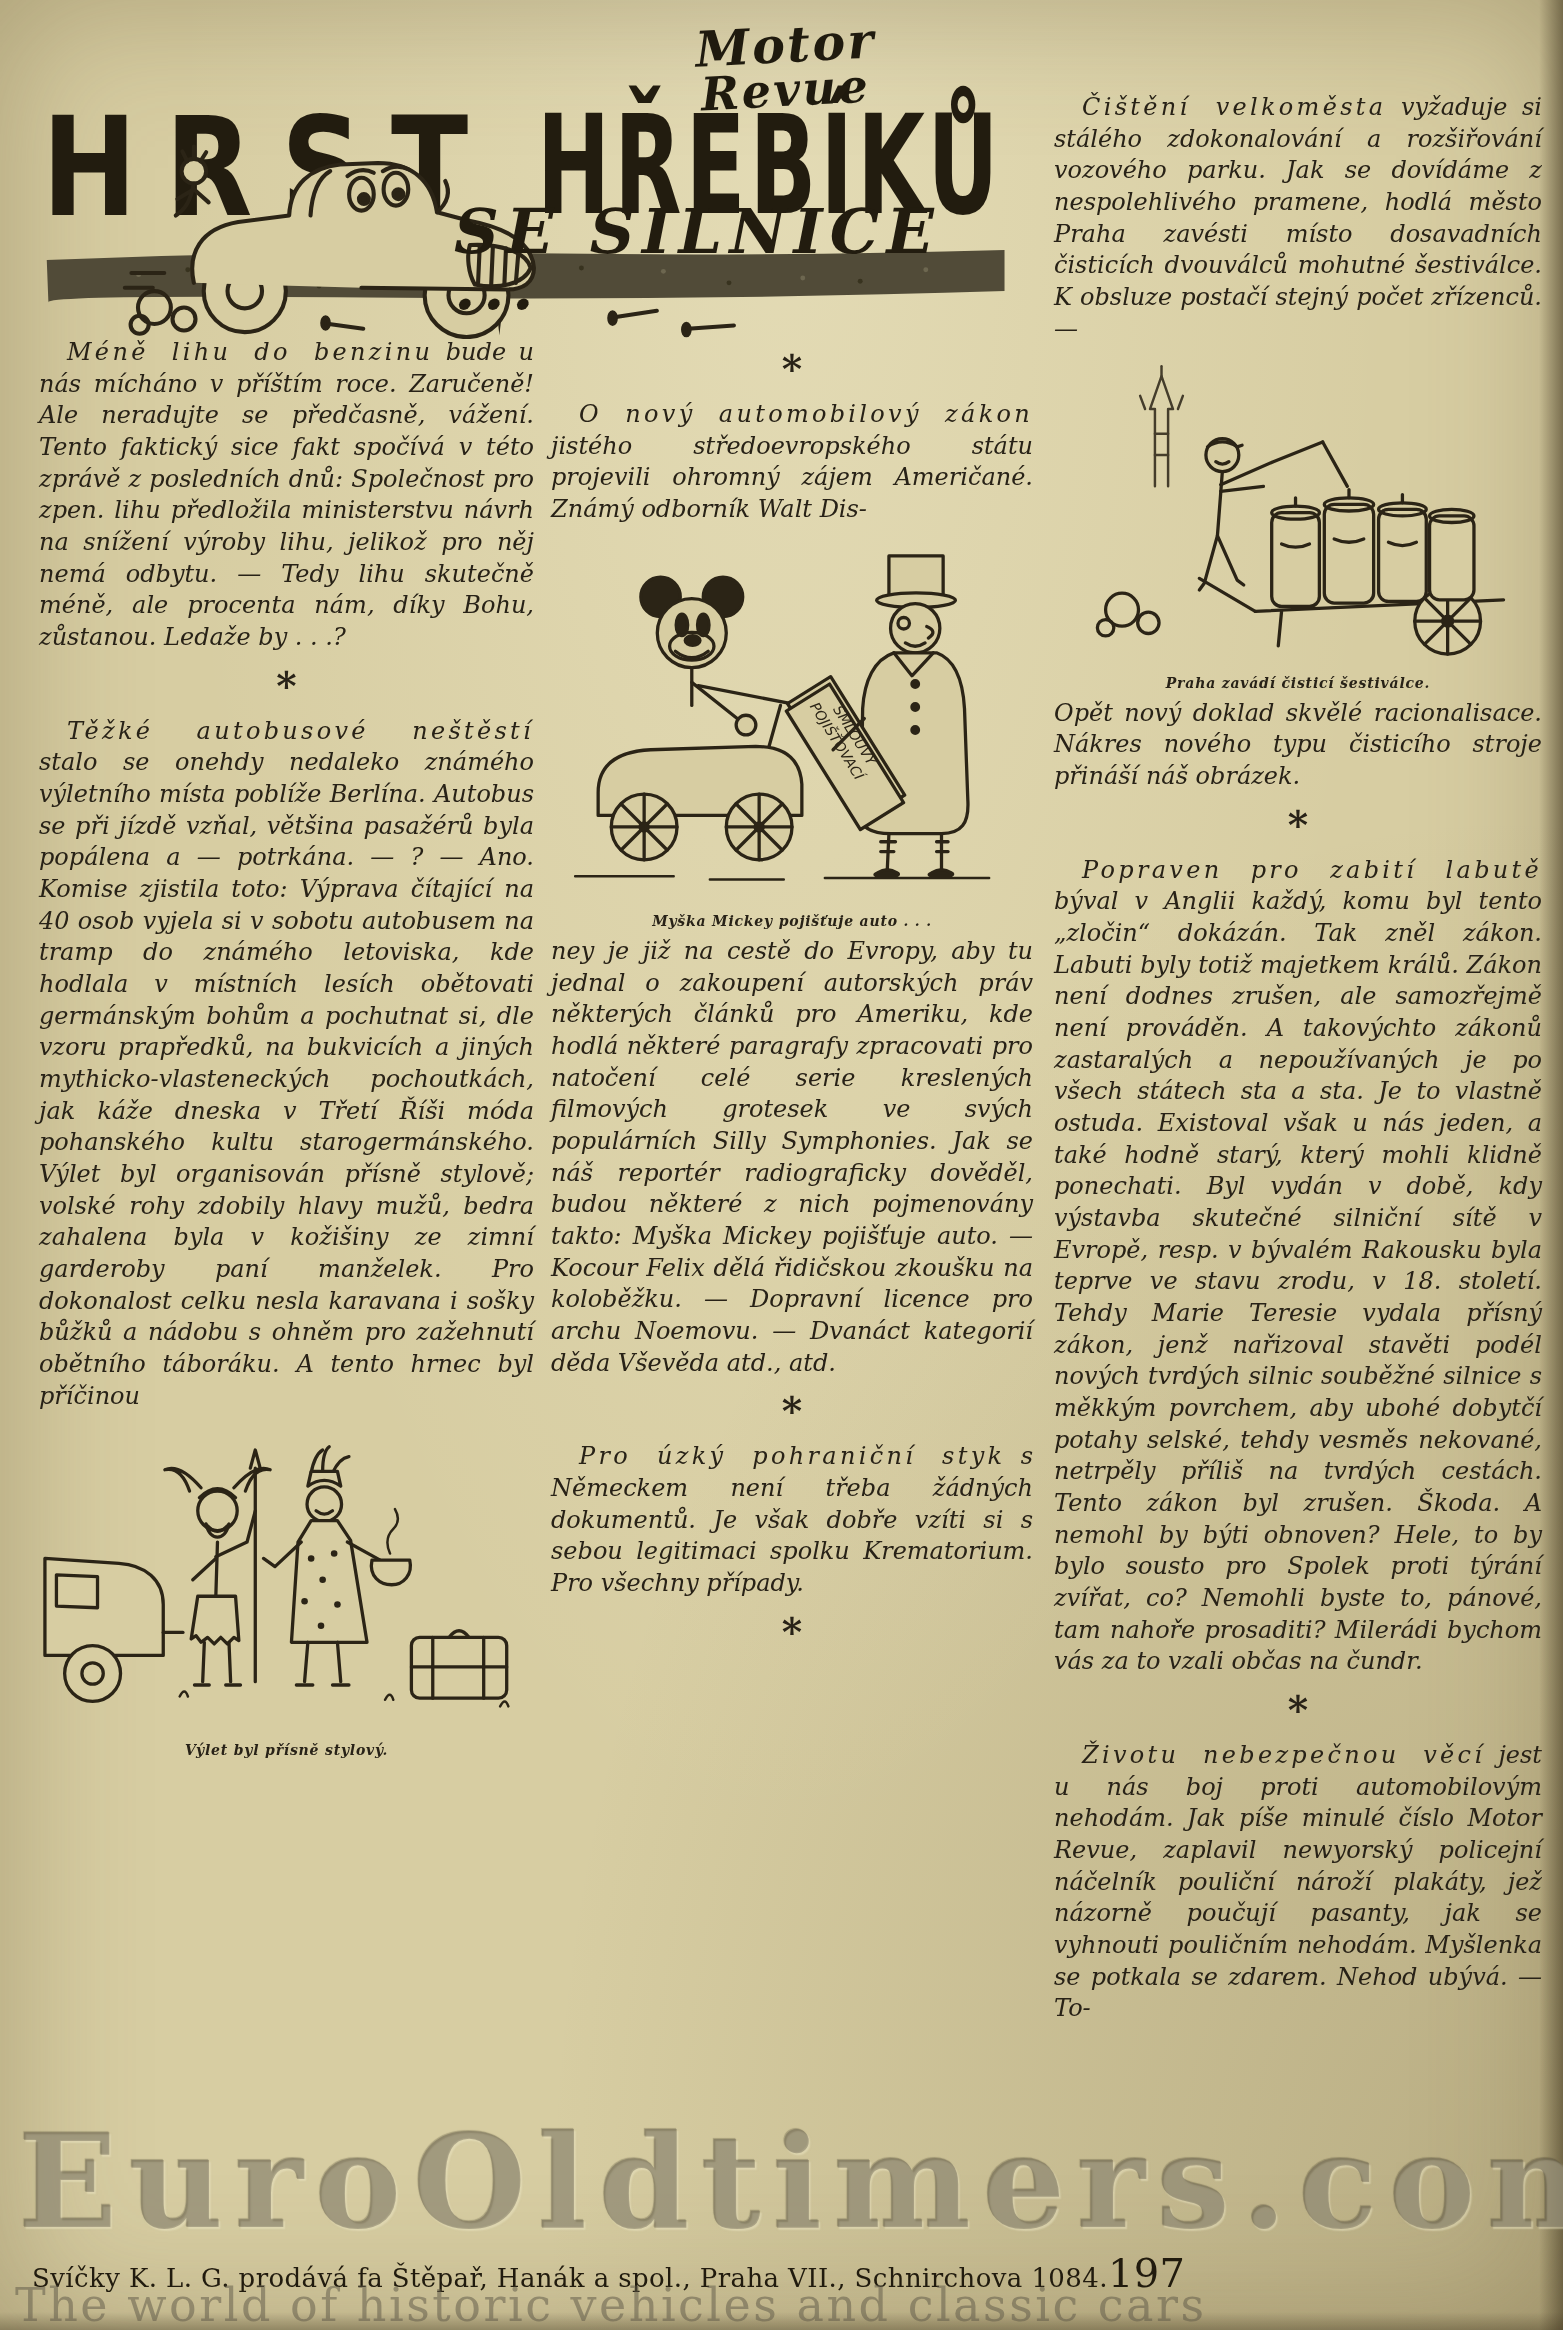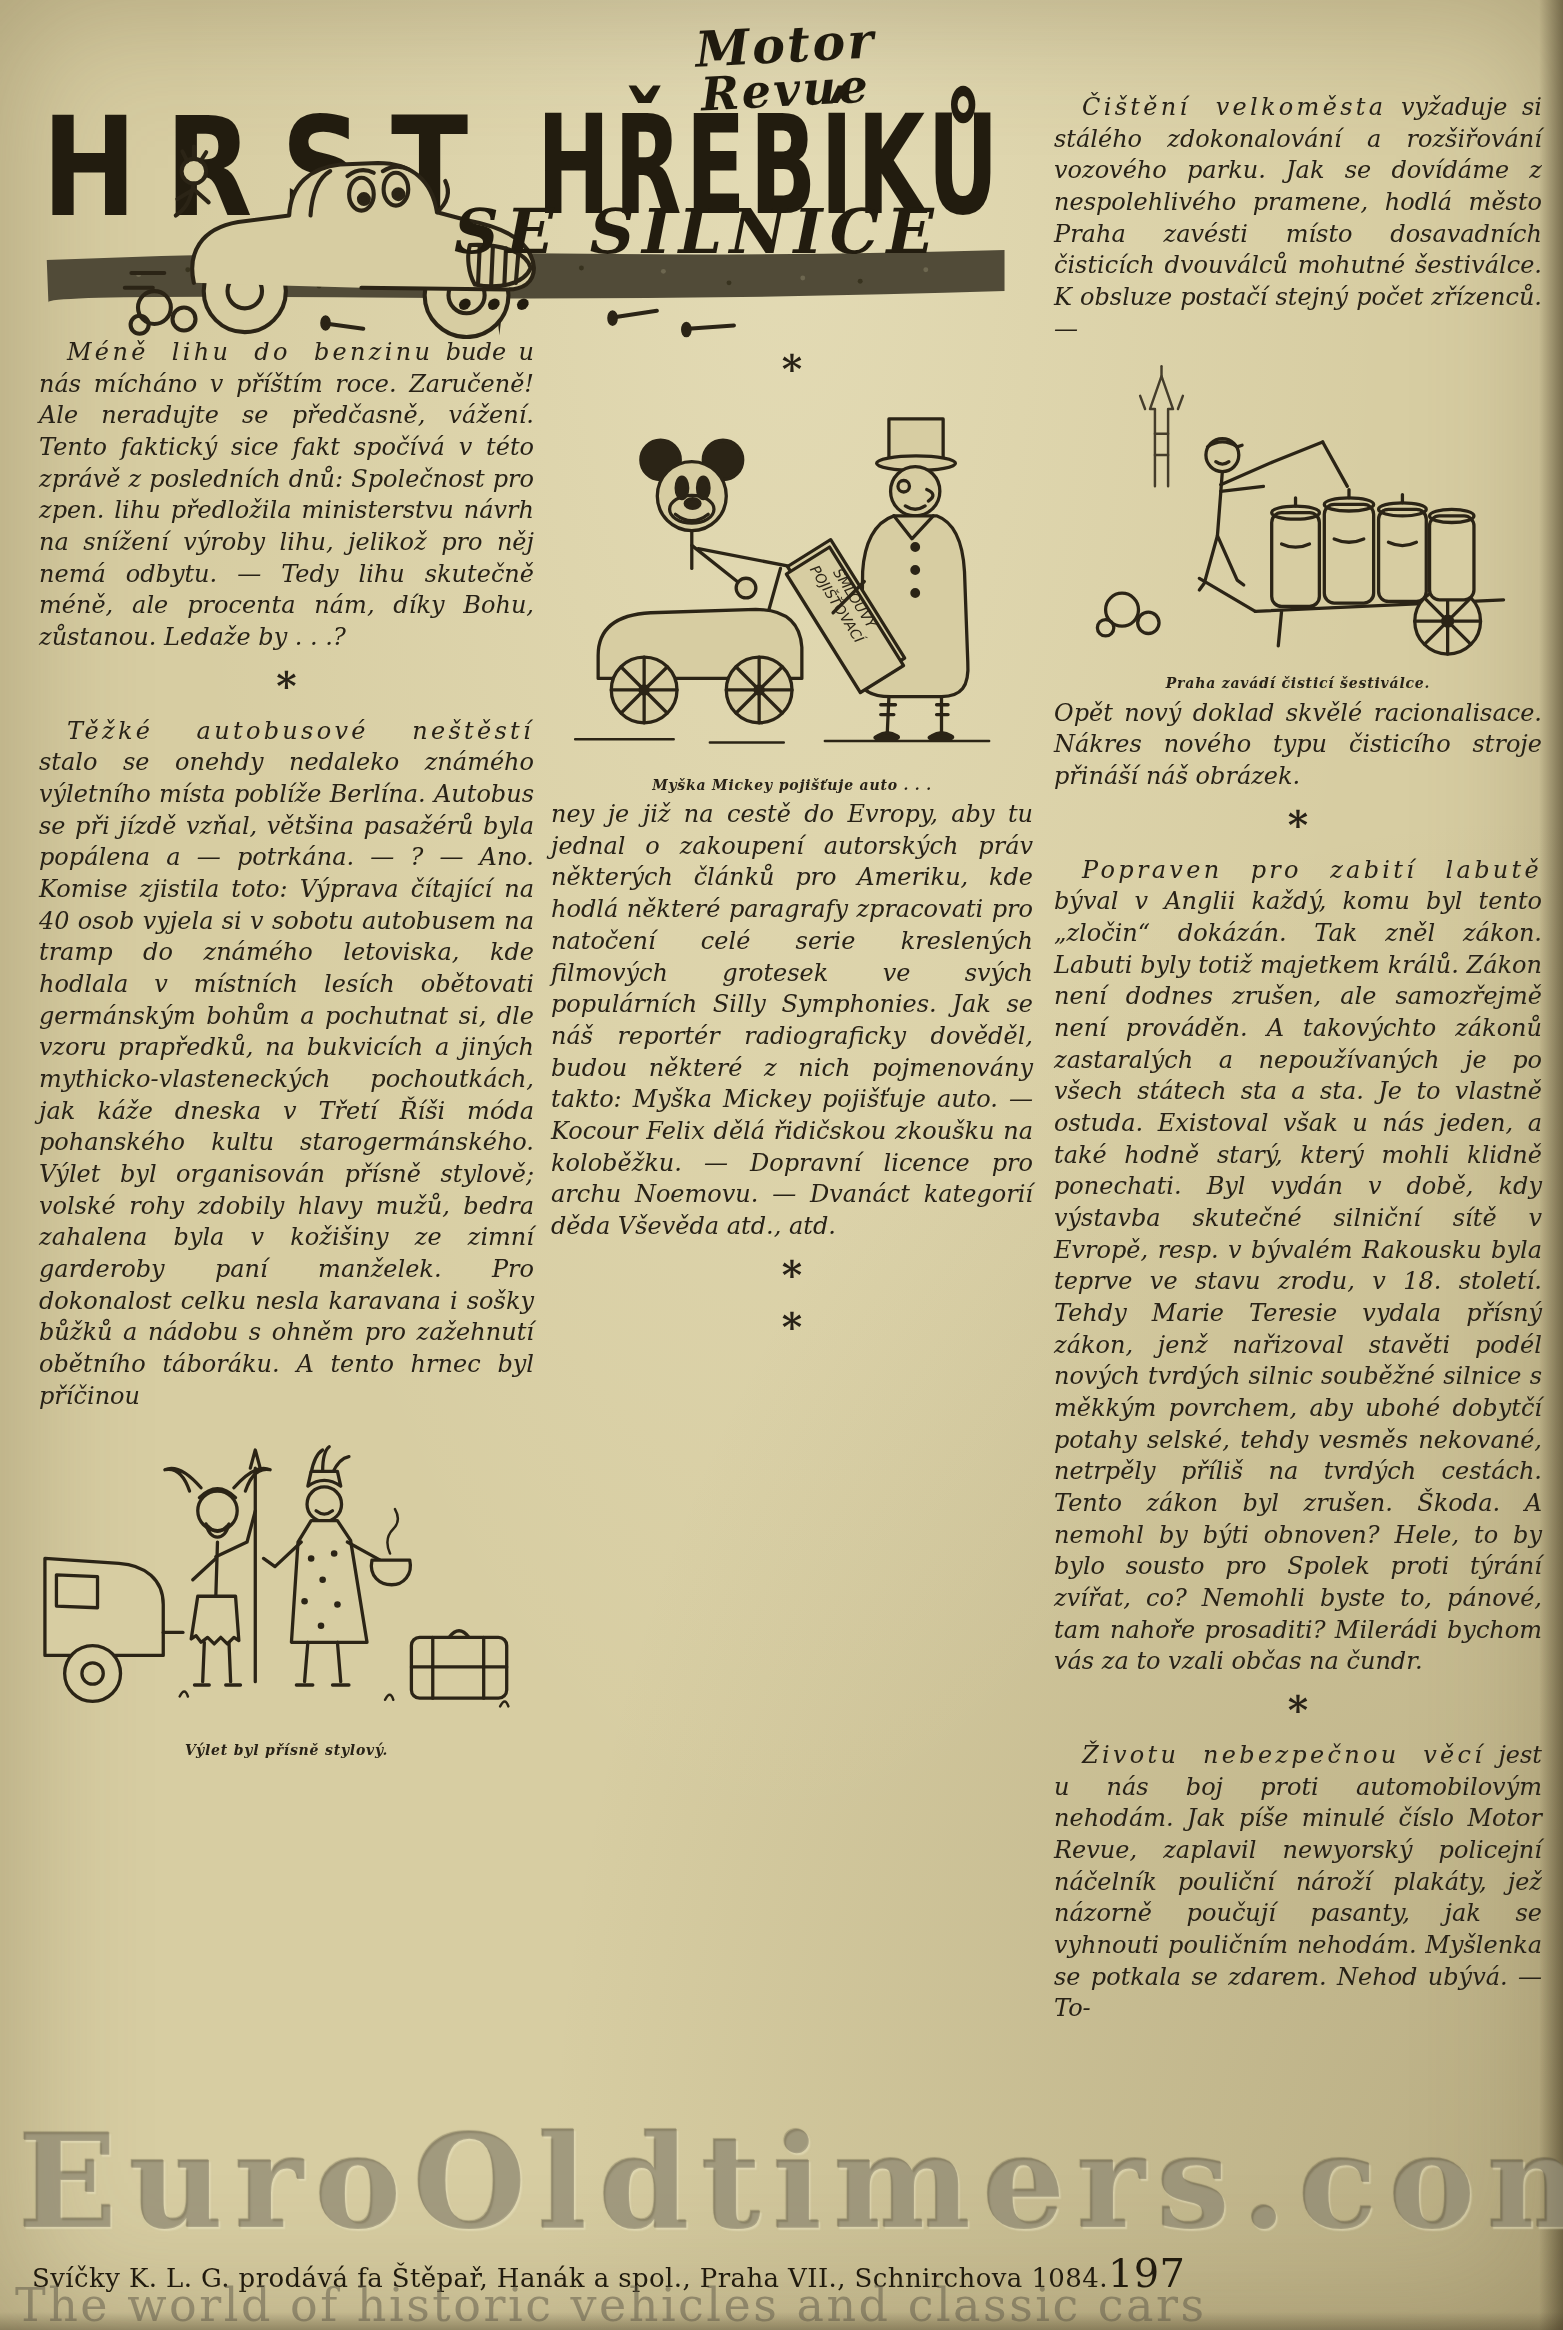--- a/index.html
+++ b/index.html
@@ -192,20 +192,21 @@
           <path d="M498 246 q12 -16 24 0"></path>
           <path d="M170 318 q6 -12 10 0 M420 322 q6 -12 10 0 M560 330 q6 -12 10 0" stroke-width="3"></path>
         </g>
       </svg>
       <figcaption>Výlet byl přísně stylový.</figcaption>
     </figure>
   </section>
 
   <section class="col col-mid">
     <div class="star-sep">*</div>
+    <p class="para"><span class="lead">O nový automobilový zákon</span> <span>jistého středoevropského státu projevili ohromný zájem Američané. Známý odborník Walt Dis-</span></p>
 
     <figure>
       <svg width="460" height="354" viewBox="0 0 560 430" style="font-size:29px">
         <g stroke="#2b2416" stroke-width="4" fill="none" stroke-linecap="round" stroke-linejoin="round">
           <path d="M16 404 h120 M180 408 h90 M320 406 h200" stroke-width="3"></path>
           <path d="M44 302 C44 266 70 252 108 250 L236 246 C272 246 290 262 292 292 L292 330 L44 330 Z" fill="#d7cda2"></path>
           <circle cx="100" cy="344" r="40" fill="#d7cda2"></circle>
           <circle cx="100" cy="344" r="5" fill="#2b2416"></circle>
           <path d="M100 304 v80 M60 344 h80 M72 316 l56 56 M128 316 l-56 56"></path>
           <circle cx="240" cy="344" r="40" fill="#d7cda2"></circle>
@@ -246,20 +247,21 @@
           <path d="M398 352 L396 396 M462 352 L462 396"></path>
           <path d="M384 400 q12 -8 24 0 q4 2 -2 4 l-22 0 q-6 -2 0 -4 M450 400 q12 -8 24 0 q4 2 -2 4 l-22 0 q-6 -2 0 -4" fill="#2b2416"></path>
           <path d="M388 362 h18 M456 362 h14 M388 374 h16 M456 374 h14"></path>
         </g>
       </svg>
       <figcaption>Myška Mickey pojišťuje auto . . .</figcaption>
     </figure>
 
     <p class="para noindent">ney je již na cestě do Evropy, aby tu jednal o zakoupení autorských práv některých článků pro Ameriku, kde hodlá některé paragrafy zpracovati pro natočení celé serie kreslených filmových grotesek ve svých populárních Silly Symphonies. Jak se náš reportér radiograficky dověděl, budou některé z nich pojmenovány takto: Myška Mickey pojišťuje auto. — Kocour Felix dělá řidičskou zkoušku na koloběžku. — Dopravní licence pro archu Noemovu. — Dvanáct kategorií děda Vševěda atd., atd.</p>
     <div class="star-sep">*</div>
+    <p class="para"><span class="lead">Pro úzký pohraniční styk</span> <span>s Německem není třeba žádných dokumentů. Je však dobře vzíti si s sebou legitimaci spolku Krematorium. Pro všechny případy.</span></p>
     <div class="star-sep">*</div>
   </section>
 
   <section class="col col-right">
     <p class="para"><span class="lead">Čištění velkoměsta</span> <span>vyžaduje si stálého zdokonalování a rozšiřování vozového parku. Jak se dovídáme z nespolehlivého pramene, hodlá město Praha zavésti místo dosavadních čisticích dvouválců mohutné šestiválce. K obsluze postačí stejný počet zřízenců. —</span></p>
 
     <figure>
       <svg width="444" height="296" viewBox="0 0 540 360">
         <g stroke="#2b2416" stroke-width="4" fill="none" stroke-linecap="round" stroke-linejoin="round">
           <g stroke-width="3" opacity="0.85">

